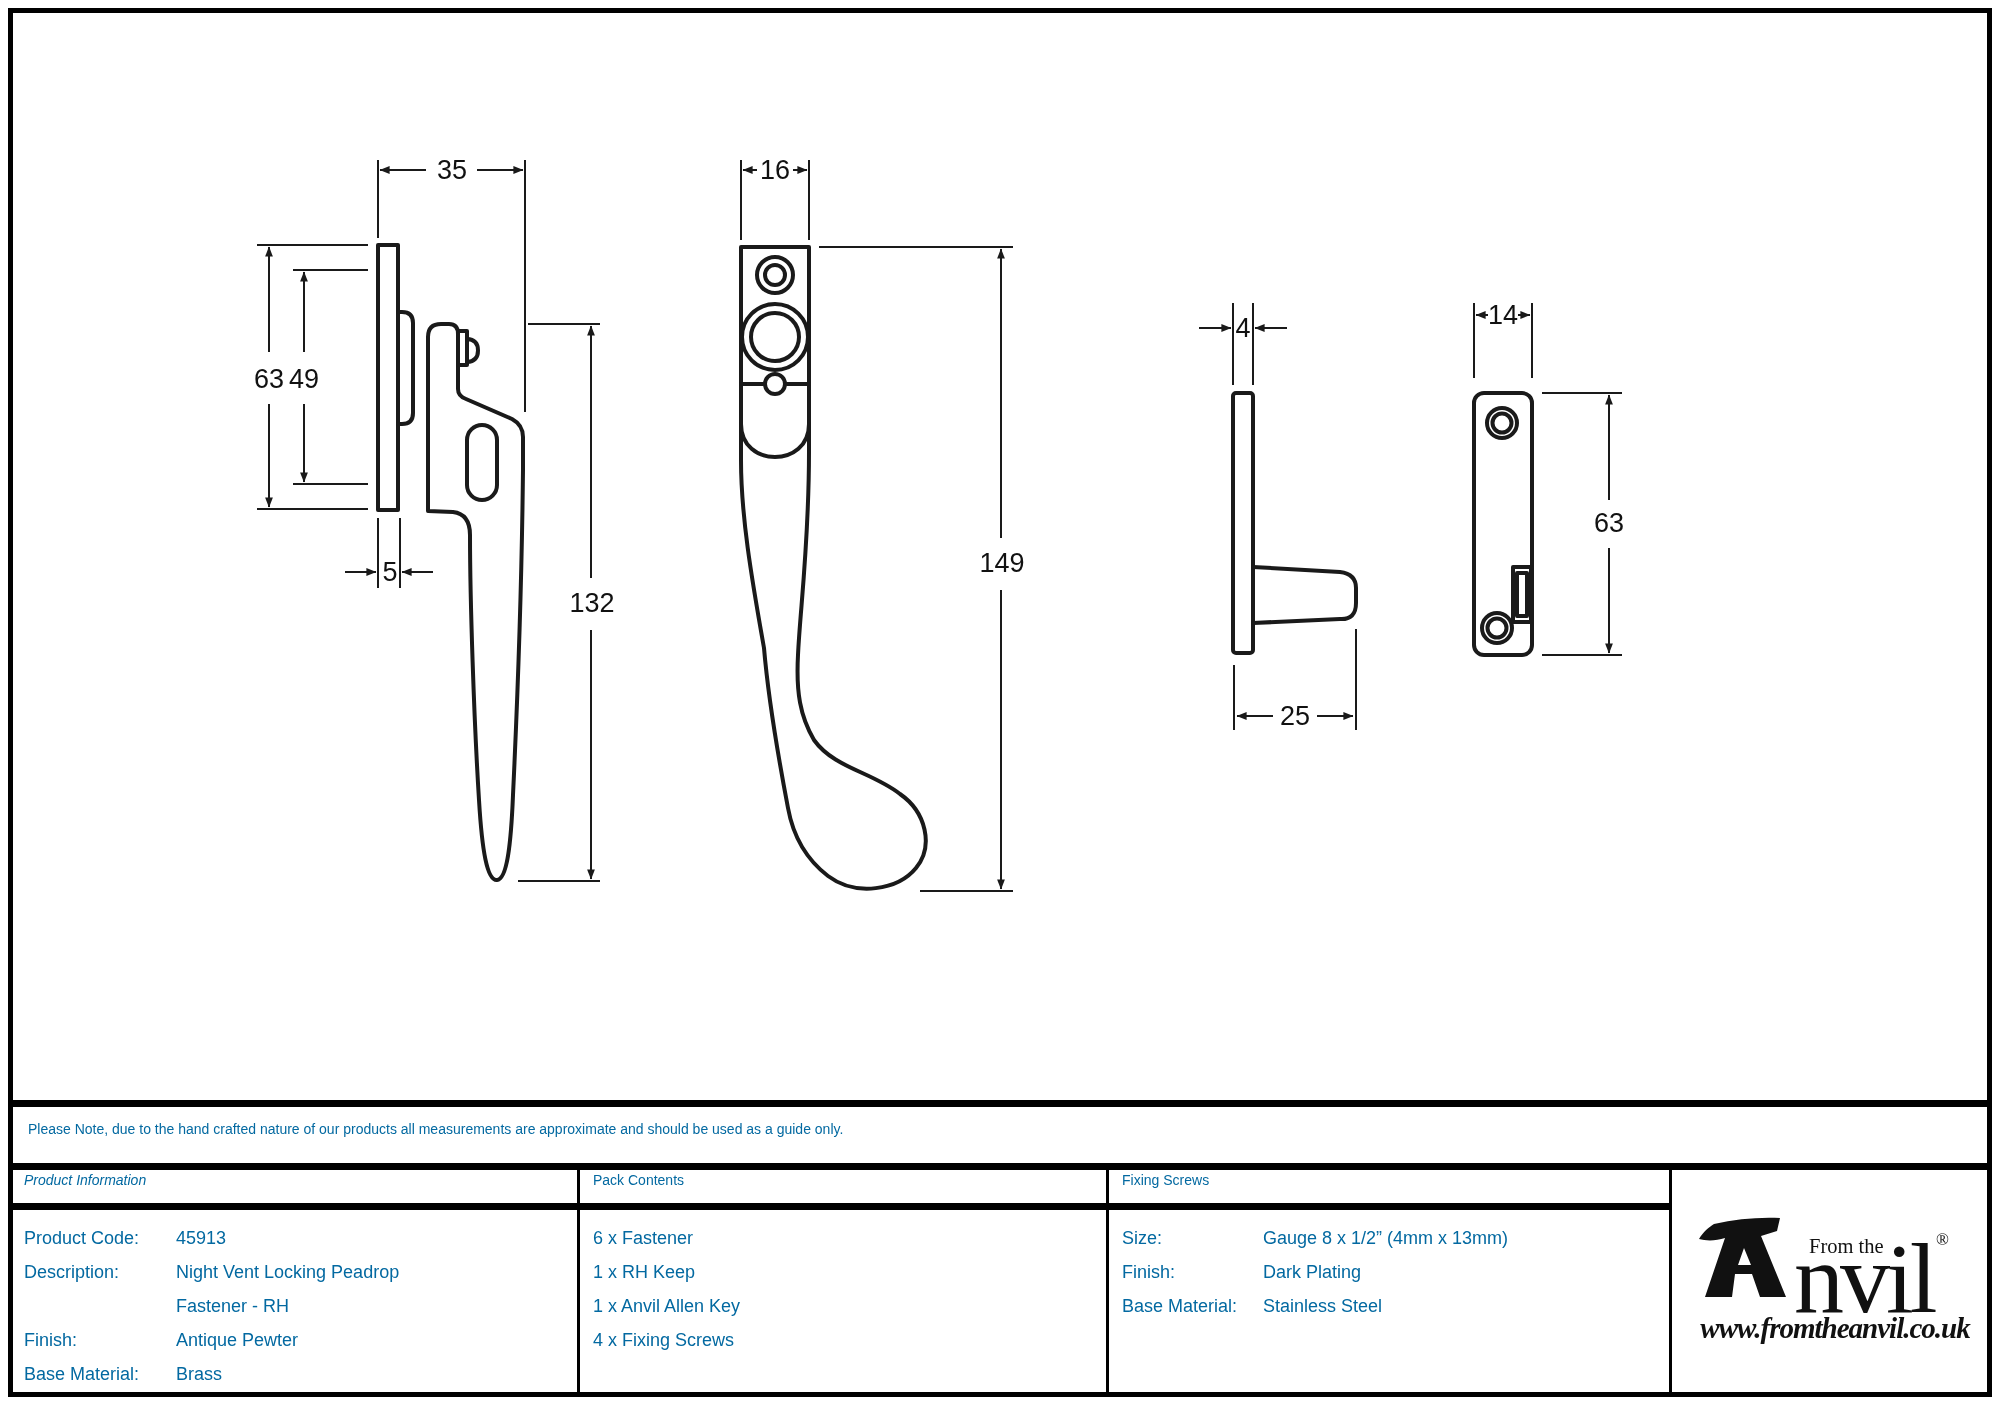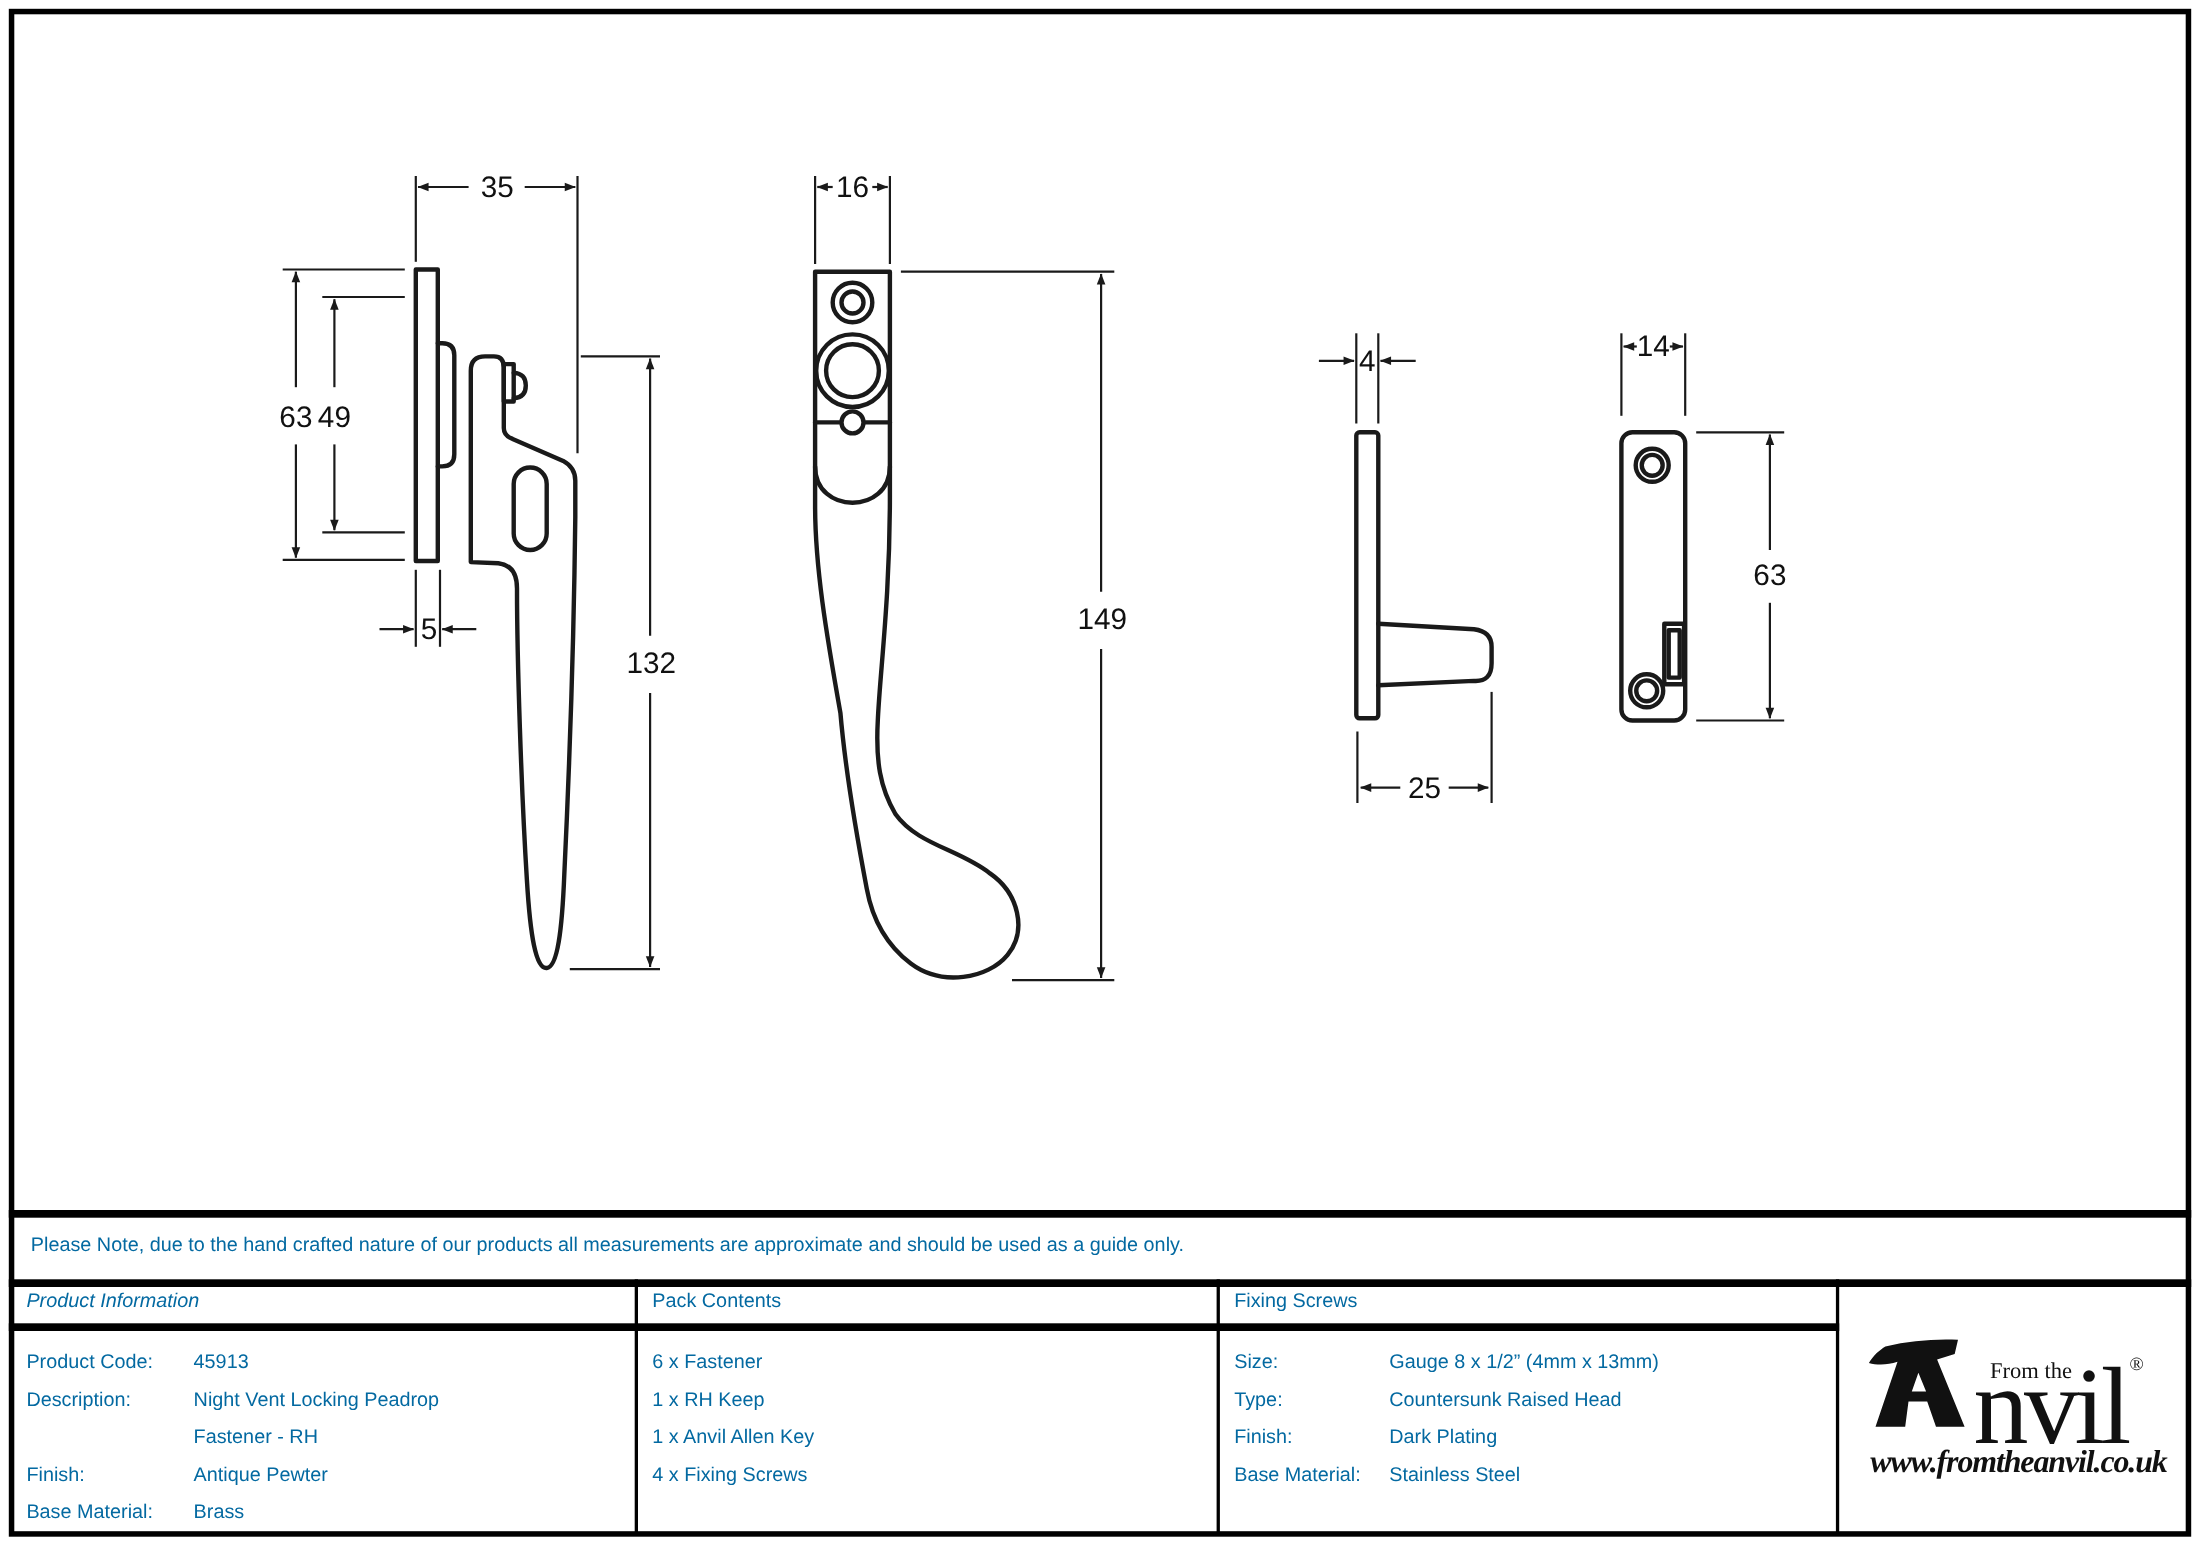--- a/index.html
+++ b/index.html
@@ -5,21 +5,21 @@
   html,body{margin:0;padding:0;background:#fff;}
   .sheet{position:relative;width:2000px;height:1406px;background:#fff;overflow:hidden;
          font-family:"Liberation Sans",sans-serif;color:#0369a1;}
   .frame{position:absolute;left:8px;top:8px;right:8px;bottom:9px;border:5px solid #000;}
   .drw{position:absolute;left:0;top:0;width:2000px;height:1100px;}
   .p{stroke:#1a1a1a;stroke-width:4;fill:none;stroke-linejoin:round;stroke-linecap:round;}
   .d,.e{stroke:#1a1a1a;stroke-width:2;fill:none;}
   .t{font-family:"Liberation Sans",sans-serif;font-size:27px;fill:#111;text-anchor:middle;}
   .hline{position:absolute;background:#000;height:7px;}
   .vline{position:absolute;background:#000;width:3px;}
-  .txt{position:absolute;font-size:18px;white-space:nowrap;}
+  .txt{position:absolute;font-size:14px;white-space:nowrap;}
   .cell{position:absolute;font-size:18px;line-height:34px;}
   .trow{white-space:nowrap;}
   .lbl{display:inline-block;}
   .pi .lbl{width:152px;}
   .fs .lbl{width:141px;}
   .logo-svg{position:absolute;left:1690px;top:1215px;width:290px;height:145px;}
   .serif{font-family:"Liberation Serif",serif;}
 </style>
 </head>
 <body>
@@ -183,21 +183,20 @@
 
   <div class="cell" style="left:593px;top:1221px;">
     <div class="trow">6 x Fastener</div>
     <div class="trow">1 x RH Keep</div>
     <div class="trow">1 x Anvil Allen Key</div>
     <div class="trow">4 x Fixing Screws</div>
   </div>
 
   <div class="cell fs" style="left:1122px;top:1221px;">
     <div class="trow"><span class="lbl">Size:</span><span>Gauge 8 x 1/2” (4mm x 13mm)</span></div>
-    <div class="trow"><span class="lbl">Type:</span><span>Countersunk Raised Head</span></div>
     <div class="trow"><span class="lbl">Finish:</span><span>Dark Plating</span></div>
     <div class="trow"><span class="lbl">Base Material:</span><span>Stainless Steel</span></div>
   </div>
 
   <svg class="logo-svg" viewBox="0 0 290 145">
     <path d="M9,24 C13,17 19,12 24,9 C46,4 68,2 90,3 L87,16 L71,21 L96,82 L70,82 L62,59 L45,59 L42,82 L15,82 L35,23 C26,26 16,26 9,24 Z M54,33 L48,50 L61,50 Z" fill="#111" fill-rule="evenodd"></path>
     <text x="119" y="38" class="serif" font-size="20.5" fill="#111">From the</text>
     <text x="104" y="97" class="serif" font-size="100" letter-spacing="-4" fill="#111">nvil</text>
     <text x="246" y="30" class="serif" font-size="17" fill="#111">®</text>
     <text x="145" y="123" class="serif" font-size="29" font-style="italic" font-weight="600" letter-spacing="-1" text-anchor="middle" fill="#111">www.fromtheanvil.co.uk</text>

